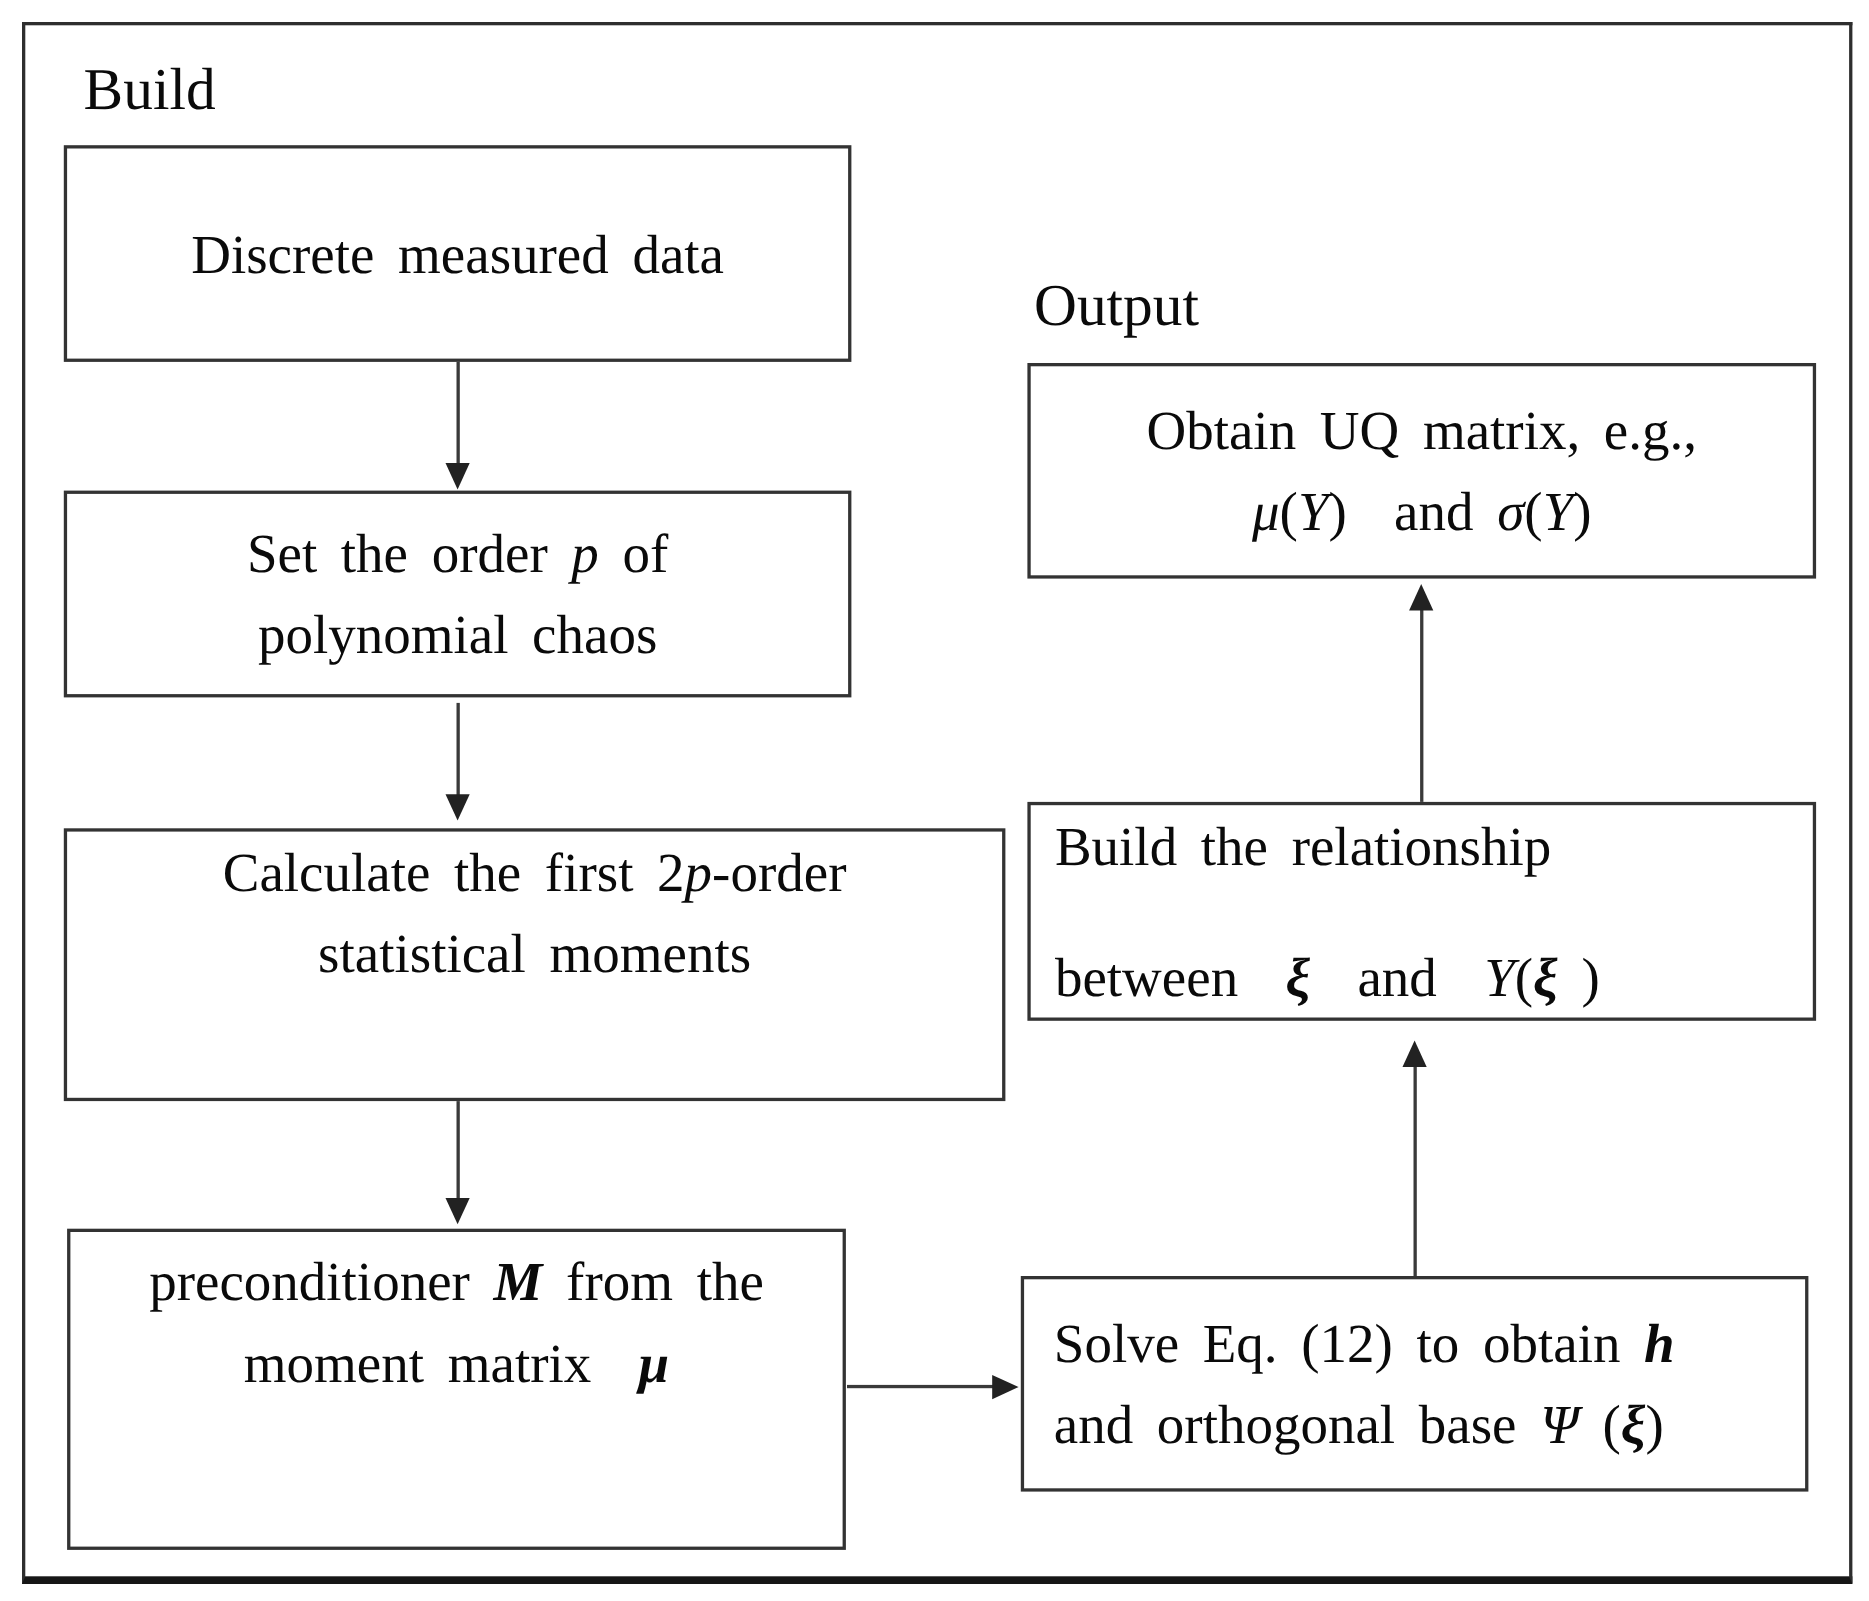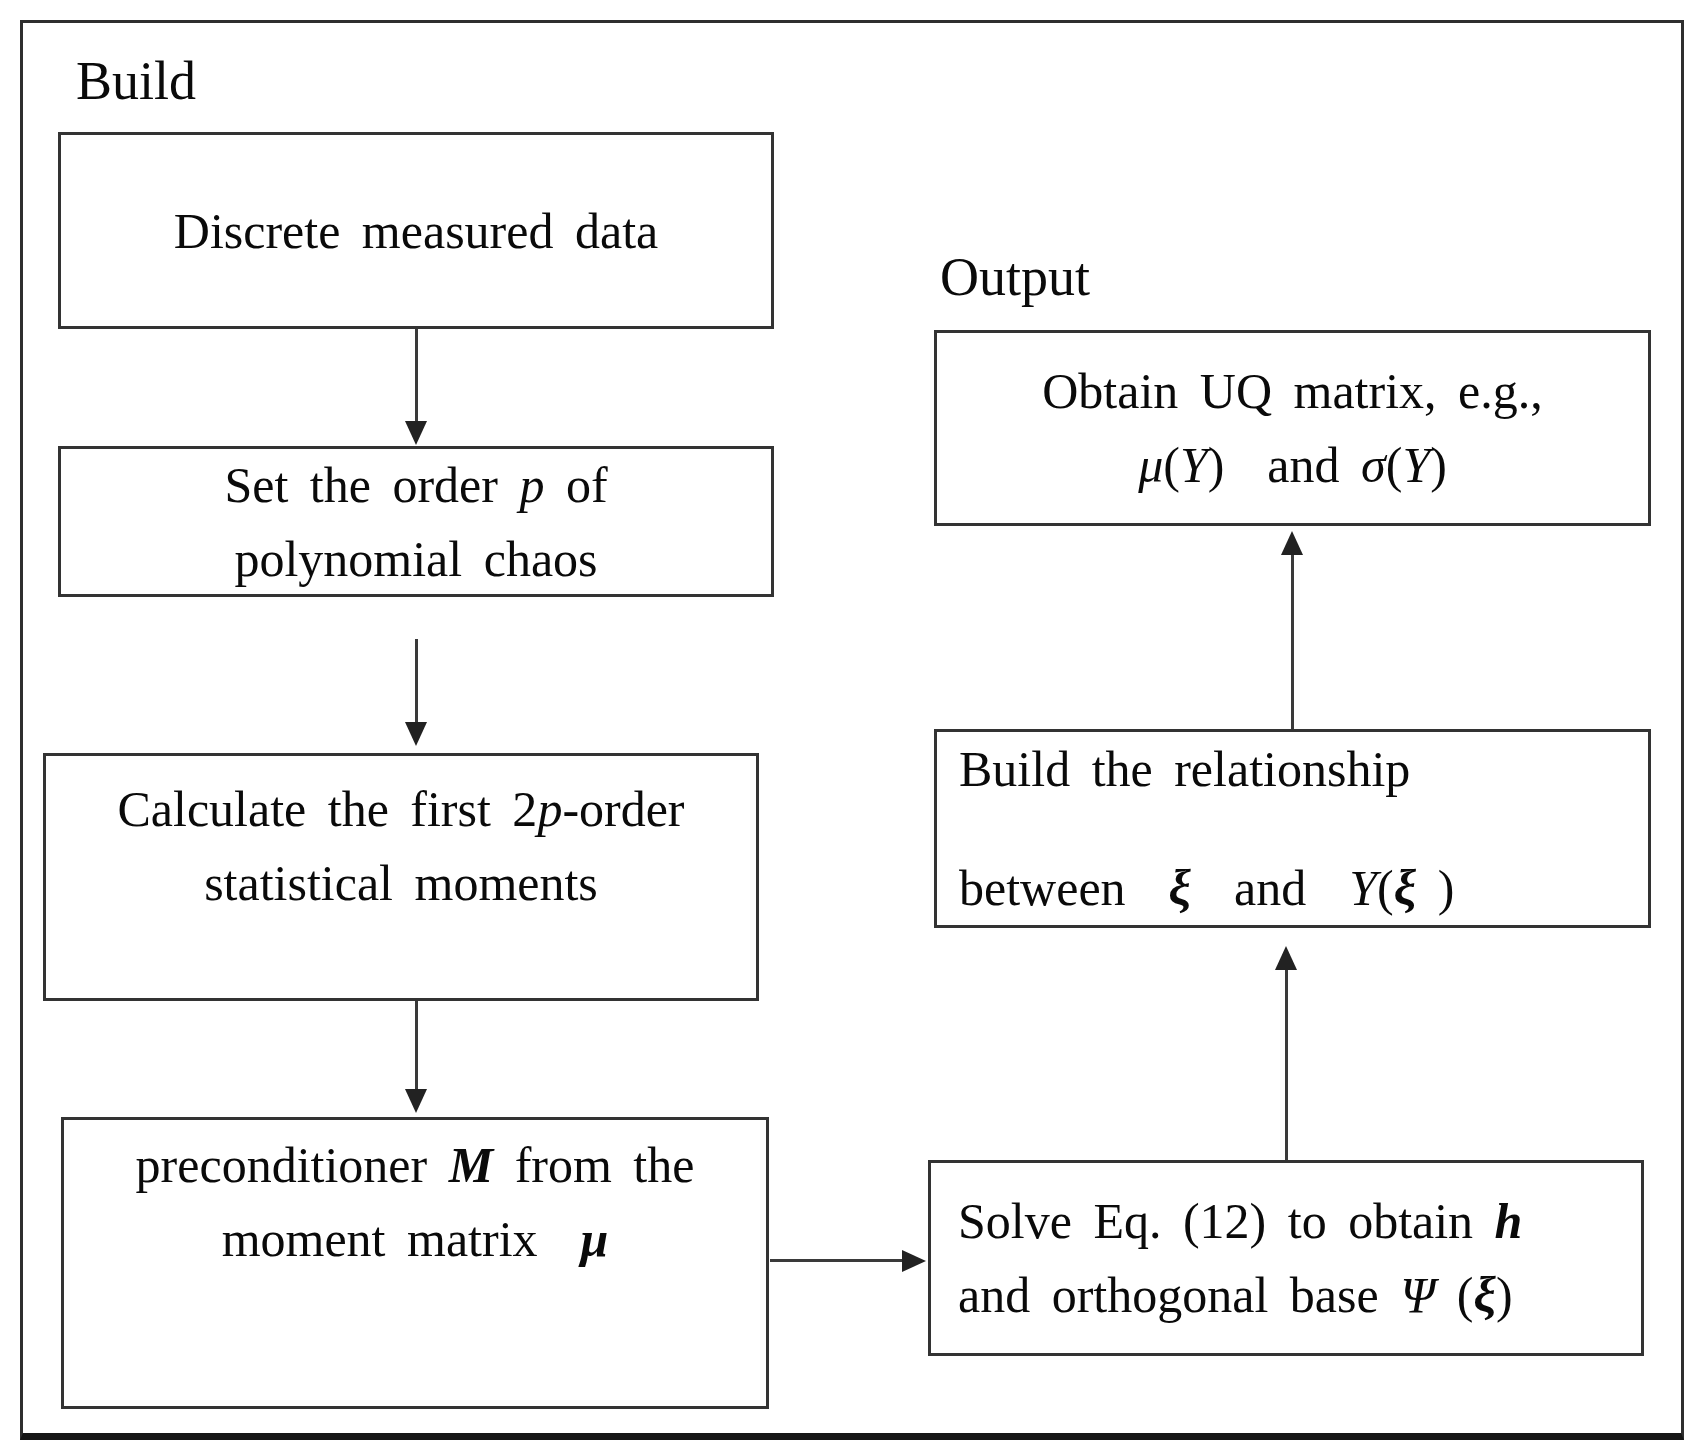--- a/index.html
+++ b/index.html
@@ -46,23 +46,23 @@
     font-size: 50px;
     line-height: 74px;
     word-spacing: 9px;
     text-align: center;
   }
   .node .line { white-space: pre; }
   .seg-i  { font-style: italic; }
   .seg-bi { font-style: italic; font-weight: bold; }
 
   #box-discrete-data            { left: 58px;  top: 132px;  width: 716px; height: 197px; }
-  #box-set-order                { left: 58px;  top: 446px;  width: 716px; height: 151px; }
-  #box-calc-moments             { left: 43px;  top: 753px;  width: 716px; height: 248px;
-                                  justify-content: flex-start; padding-top: 16px; }
+  #box-set-order                { left: 58px;  top: 446px;  width: 716px; height: 188px; }
+  #box-calc-moments             { left: 58px;  top: 753px;  width: 856px; height: 248px;
+                                  justify-content: flex-start; }
   #box-construct-preconditioner { left: 61px;  top: 1117px; width: 708px; height: 292px;
                                   justify-content: flex-start; padding-top: 8px; }
   #box-solve-eq                 { left: 928px; top: 1160px; width: 716px; height: 196px;
                                   align-items: flex-start; padding-left: 27px; text-align: left; }
   #box-build-relationship       { left: 934px; top: 729px;  width: 717px; height: 199px;
                                   align-items: flex-start; padding-left: 22px; text-align: left; justify-content: space-between; }
   #box-obtain-results           { left: 934px; top: 330px;  width: 717px; height: 196px; }
 
   .shaft-v { position: absolute; width: 3px;  background: #3a3a3a; }
   .shaft-h { position: absolute; height: 3px; background: #3a3a3a; }

